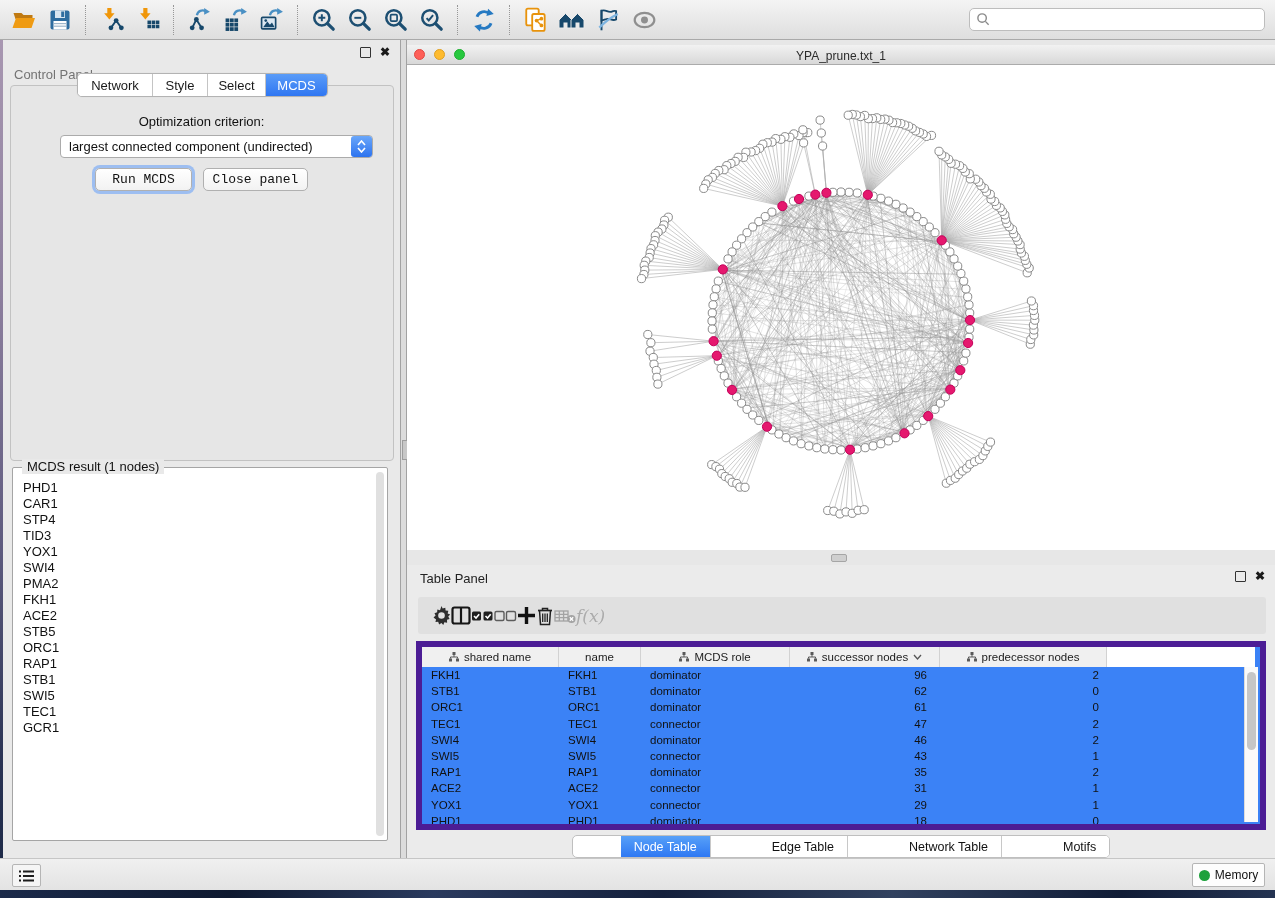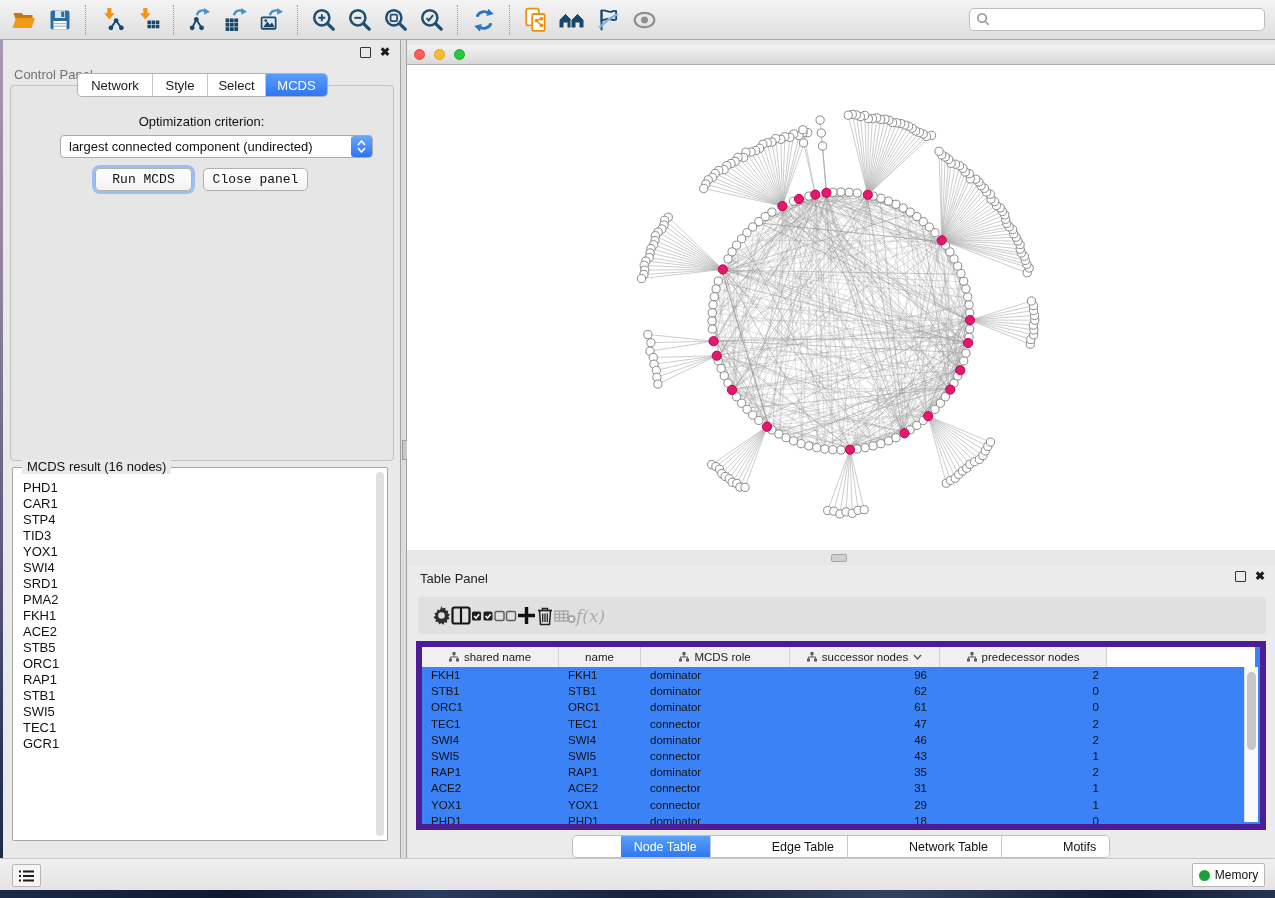--- a/index.html
+++ b/index.html
@@ -300,29 +300,28 @@
           <path d="M1 5 4.5 1 8 5" stroke="#fff" stroke-width="1.6" fill="none"></path>
         </svg>
       <svg width="9" height="6" viewBox="0 0 9 6">
           <path d="M1 1 4.5 5 8 1" stroke="#fff" stroke-width="1.6" fill="none"></path>
         </svg>
     </span>
   </div>
   <div class="abs mac-btn" id="run-btn">Run MCDS</div>
   <div class="abs mac-btn" id="closep-btn">Close panel</div>
   <div class="abs" id="mcds-group">
-    <div class="abs" id="mcds-legend">MCDS result (16 nodes)</div>
+    <div class="abs" id="mcds-legend">MCDS result (1 nodes)</div>
     <div class="abs" id="mcds-list">
         <div class="mcds-item">PHD1</div>
         <div class="mcds-item">CAR1</div>
         <div class="mcds-item">STP4</div>
         <div class="mcds-item">TID3</div>
         <div class="mcds-item">YOX1</div>
         <div class="mcds-item">SWI4</div>
-        <div class="mcds-item">SRD1</div>
         <div class="mcds-item">PMA2</div>
         <div class="mcds-item">FKH1</div>
         <div class="mcds-item">ACE2</div>
         <div class="mcds-item">STB5</div>
         <div class="mcds-item">ORC1</div>
         <div class="mcds-item">RAP1</div>
         <div class="mcds-item">STB1</div>
         <div class="mcds-item">SWI5</div>
         <div class="mcds-item">TEC1</div>
         <div class="mcds-item">GCR1</div>
@@ -330,20 +329,21 @@
     <div class="abs" id="mcds-scroll"></div>
   </div>
 </div>
 
 <div class="abs" id="v-splitter">
   <div class="abs" id="v-splitter-handle"></div>
 </div>
 
 <div class="abs" id="right-area">
   <div class="abs" id="net-titlebar">
+    <div class="abs" id="net-title">YPA_prune.txt_1</div>
     <div class="abs" id="traffic">
       <span class="tl" id="tl-red"></span>
       <span class="tl" id="tl-yellow"></span>
       <span class="tl" id="tl-green"></span>
     </div>
   </div>
   <div class="abs" id="net-canvas">
     <svg id="network-svg" width="868" height="485" viewBox="0 0 868 485">
         <line x1="317.6" y1="205.2" x2="502.1" y2="363.2" stroke="#8f8f8f" stroke-width="0.8" opacity="0.32"></line>
         <line x1="317.6" y1="205.2" x2="502.1" y2="148.8" stroke="#8f8f8f" stroke-width="0.8" opacity="0.32"></line>

